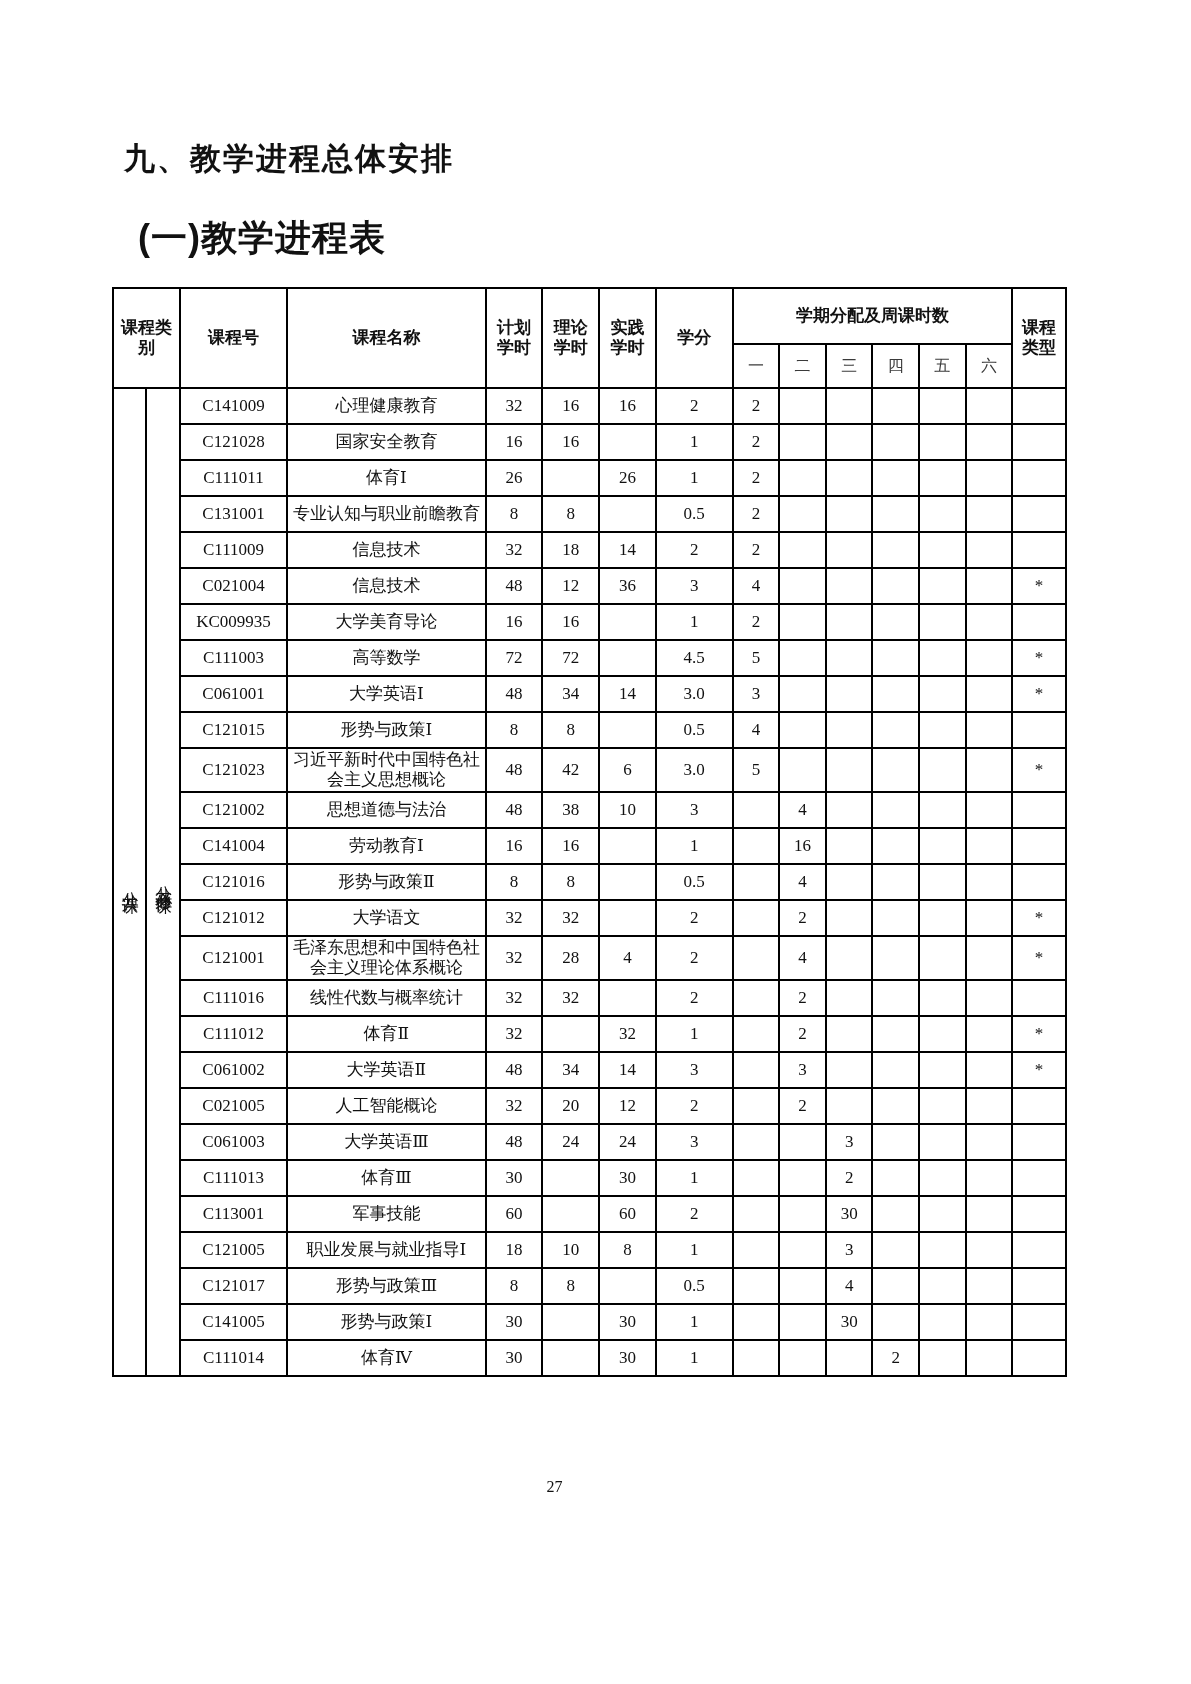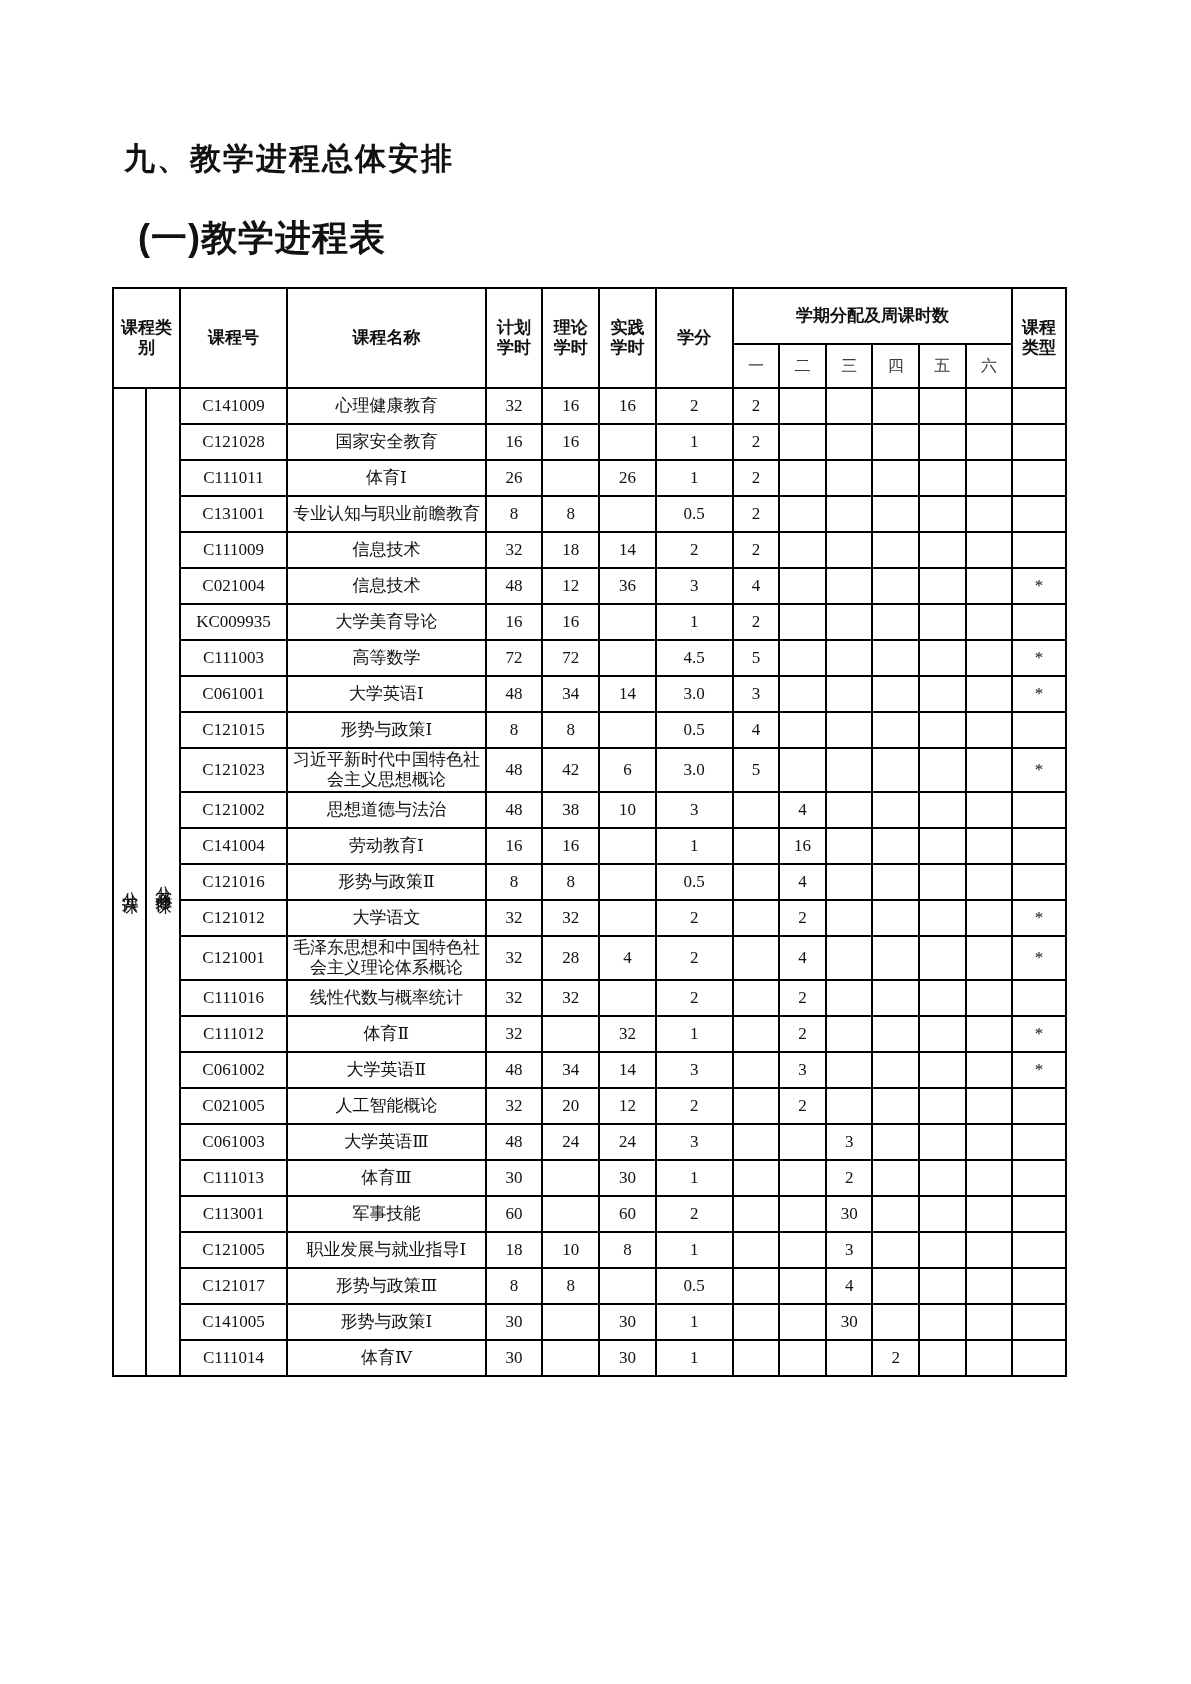--- a/index.html
+++ b/index.html
@@ -510,14 +510,15 @@
           <td></td>
           <td></td>
           <td>2</td>
           <td></td>
           <td></td>
           <td></td>
         </tr>
       </tbody>
   </table>
 
+  <div class="page-number">27</div>
 
 </div>
 
 </body></html>

